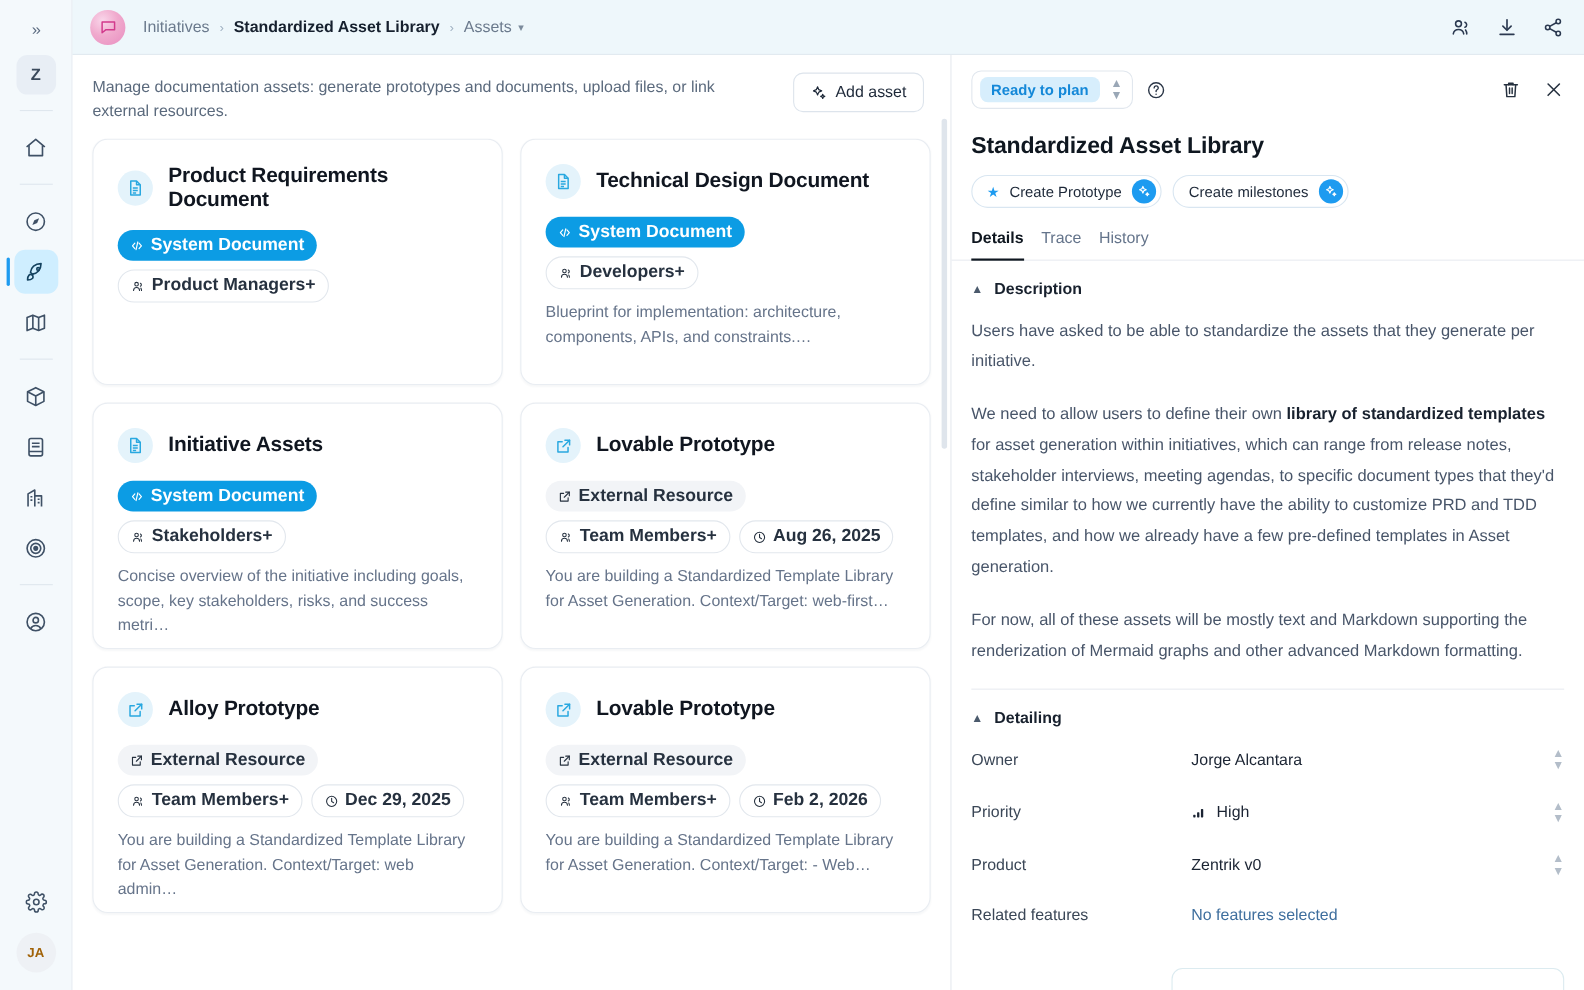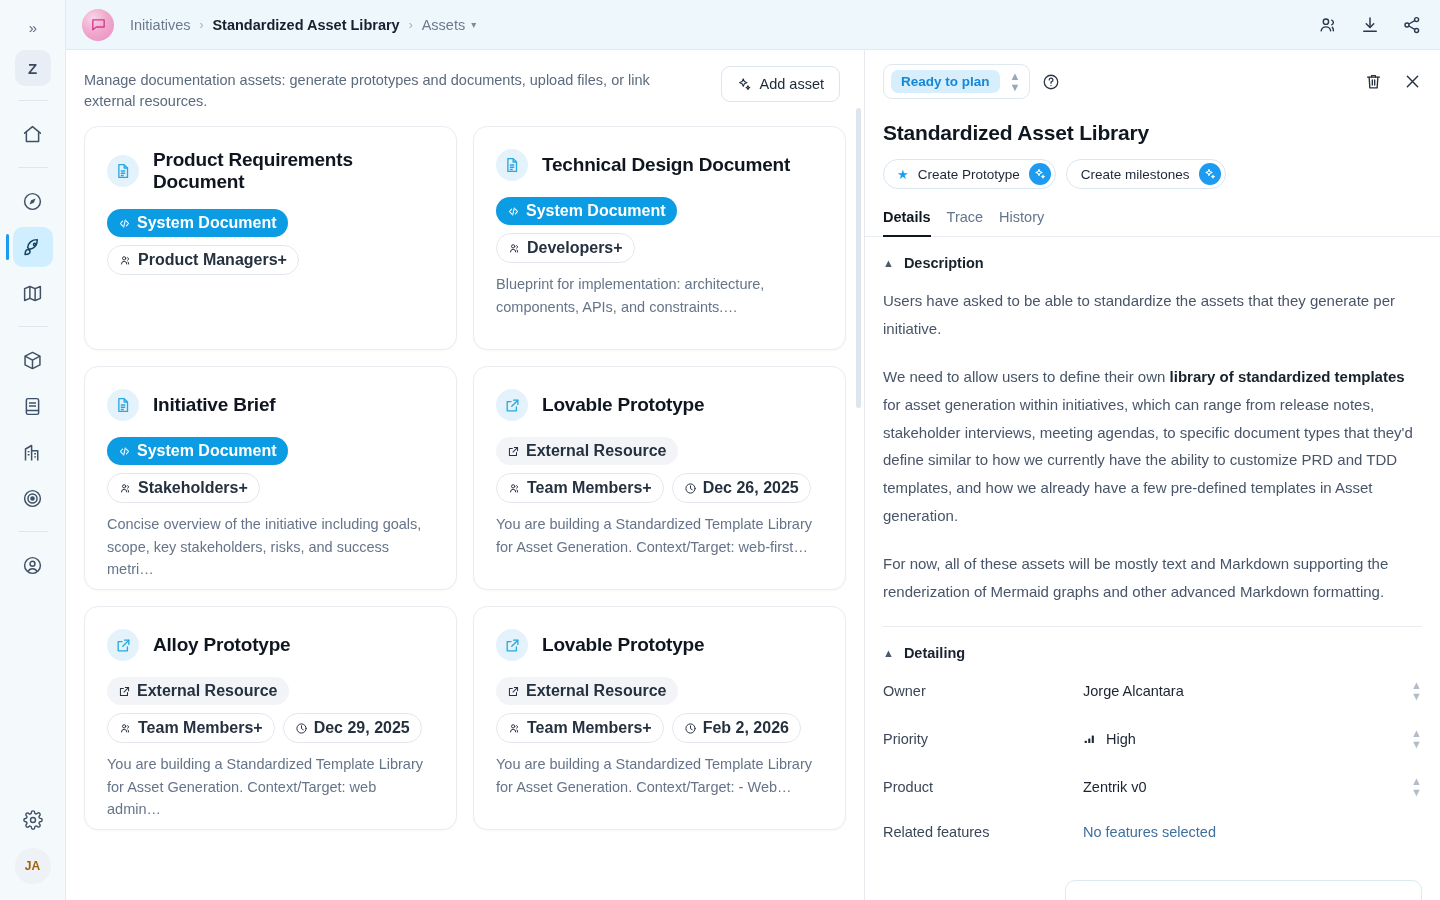--- a/index.html
+++ b/index.html
@@ -429,21 +429,21 @@
             </div>
             <div class="card">
               <div class="card-head">
                 <div class="card-icon">
                   <svg width="18" height="18" viewBox="0 0 24 24" fill="none" stroke="#29a8e0" stroke-width="1.8" stroke-linejoin="round">
                     <path d="M6.5 3.5h7l4.5 4.5v12.5h-11.5z"></path>
                     <path d="M13.5 3.5V8H18"></path>
                     <path d="M9 12h6M9 15h6M9 18h4"></path>
                   </svg>
                 </div>
-                <div class="card-title">Initiative Brief</div>
+                <div class="card-title">Initiative Assets</div>
               </div>
               <div class="chips">
                 <span class="chip primary">
                   <span style="display: flex;">
                     <svg width="13" height="13" viewBox="0 0 24 24" fill="none" stroke="#ffffff" stroke-width="2" stroke-linecap="round" stroke-linejoin="round">
                       <path d="m8.5 7.5-4 4.5 4 4.5"></path>
                       <path d="m15.5 7.5 4 4.5-4 4.5"></path>
                       <path d="m13.5 5.5-3 13"></path>
                     </svg>
                   </span>
@@ -496,21 +496,21 @@
                   </span>
                   <span>Team Members+</span>
                 </span>
                 <span class="chip outline">
                   <span style="display: flex;">
                     <svg width="13" height="13" viewBox="0 0 24 24" fill="none" stroke="#26313f" stroke-width="1.8" stroke-linecap="round">
                       <circle cx="12" cy="12" r="8.5"></circle>
                       <path d="M12 7v5.3l3.3 2"></path>
                     </svg>
                   </span>
-                  <span>Dec 26, 2025</span>
+                  <span>Aug 26, 2025</span>
                 </span>
               </div>
               <div class="card-body">You are building a Standardized Template Library for Asset Generation. Context/Target: web-first…</div>
             </div>
             <div class="card">
               <div class="card-head">
                 <div class="card-icon">
                   <svg width="17" height="17" viewBox="0 0 24 24" fill="none" stroke="#29a8e0" stroke-width="1.9" stroke-linecap="round" stroke-linejoin="round">
                     <path d="M13.5 4.5H19.5V10.5"></path>
                     <path d="M19.5 4.5 11 13"></path>

